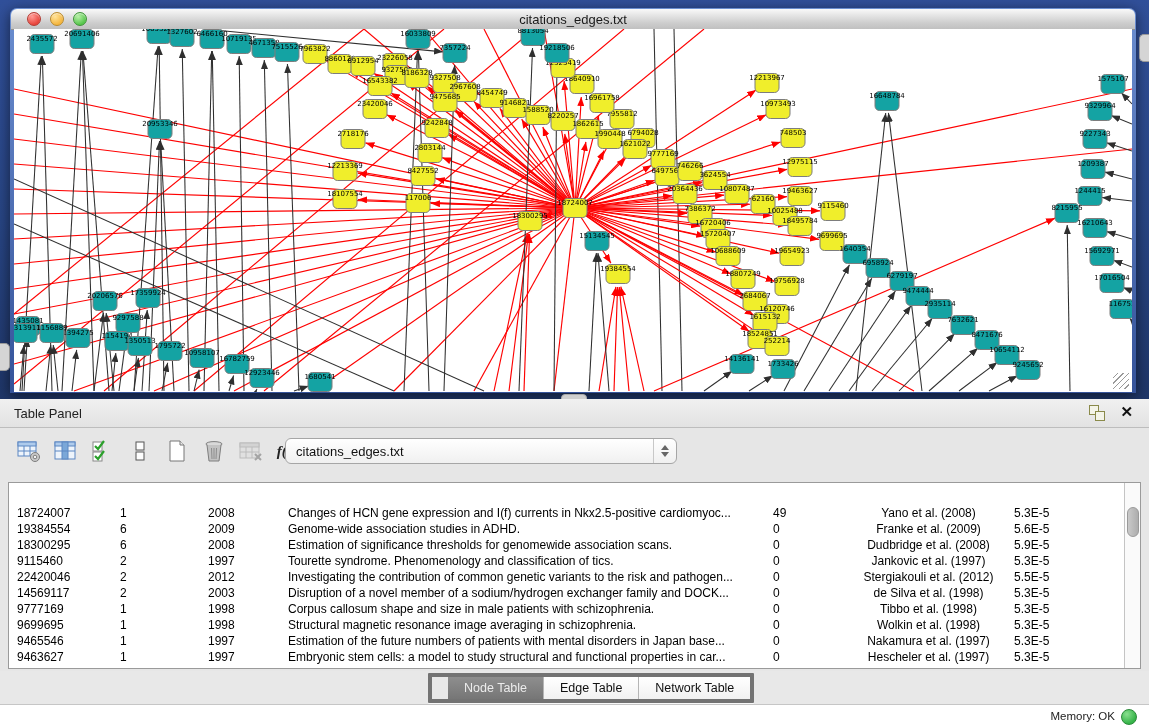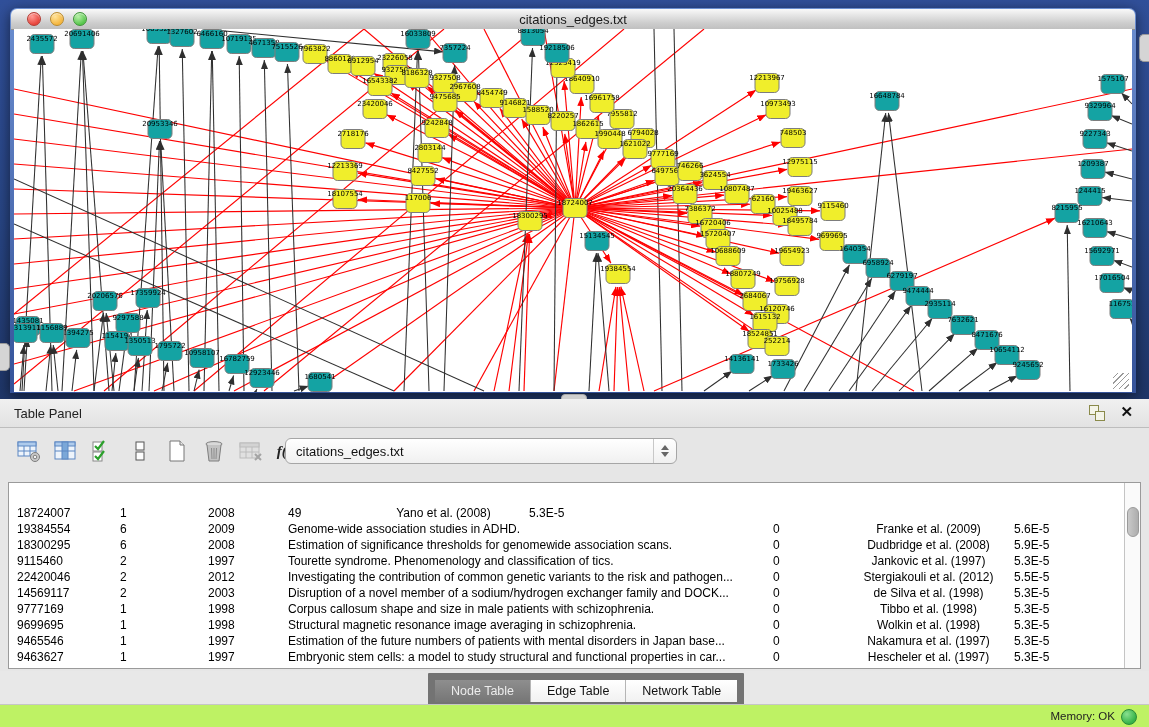--- a/index.html
+++ b/index.html
@@ -61,27 +61,27 @@
   .tbody{position:absolute;left:0;top:22px;width:1118px;}
   .tr{display:flex;height:16px;}
   .td{box-sizing:border-box;font-size:12px;line-height:16px;color:#000;padding:0 0 0 8px;
       white-space:nowrap;overflow:hidden;}
   .td.center{text-align:center;padding:0;}
   .vscroll{position:absolute;right:0;top:0;width:15px;height:100%;background:#fafafa;border-left:1px solid #c4c4c4;}
   .vthumb{position:absolute;left:2px;top:24px;width:10px;height:28px;background:linear-gradient(90deg,#c9c9c9,#adadad);
           border-radius:6px;border:1px solid #9a9a9a;}
   
   .tp-tabs{position:absolute;left:428px;top:274px;height:22px;display:flex;
-           border:7px solid #737373;border-radius:1px;overflow:hidden;box-shadow:0 1px 0 rgba(255,255,255,.7);}
+           border:4px solid #737373;border-radius:1px;overflow:hidden;box-shadow:0 1px 0 rgba(255,255,255,.7);padding-left:16px;}
   .seg{height:22px;line-height:22px;font-size:12.5px;padding:0 16px;background:linear-gradient(180deg,#ffffff,#f1f1f1);
        color:#111;border-right:1px solid #b5b5b5;}
   .seg:last-child{border-right:none;}
   .seg.active{background:linear-gradient(180deg,#8e8e8e,#767676);color:#ececec;}
   
-  .statusbar{position:absolute;left:0;top:305px;width:100%;height:23px;background:#bef264;border-top:1px solid #c6c6c6;}
+  .statusbar{position:absolute;left:0;top:305px;width:100%;height:23px;background:#ffffff;border-top:1px solid #c6c6c6;}
   .mem{position:absolute;right:34px;top:5px;font-size:11.5px;color:#222;}
   .memdot{position:absolute;right:12px;top:4px;width:14px;height:14px;border-radius:50%;
           background:radial-gradient(circle at 35% 30%,#8ae08f,#35b348 70%);border:1px solid #2a8a38;}
   
   .ic{display:block;}
 </style>
 </head>
 <body>
 
 <div id="stage">
@@ -587,20 +587,21 @@
           </span>
       </div>
     </div>
 
     <div class="tp-table">
       <div class="tbody" id="tbody">
           <div class="tr">
             <div class="td" style="width: 103px;">18724007</div>
             <div class="td" style="width: 88px;">1</div>
             <div class="td" style="width: 80px;">2008</div>
+            <div class="td" style="width: 485px;">Changes of HCN gene expression and I(f) currents in Nkx2.5-positive cardiomyoc...</div>
             <div class="td" style="width: 86px;">49</div>
             <div class="td center" style="width: 155px;">Yano et al. (2008)</div>
             <div class="td" style="width: 88px;">5.3E-5</div>
           </div>
           <div class="tr">
             <div class="td" style="width: 103px;">19384554</div>
             <div class="td" style="width: 88px;">6</div>
             <div class="td" style="width: 80px;">2009</div>
             <div class="td" style="width: 485px;">Genome-wide association studies in ADHD.</div>
             <div class="td" style="width: 86px;">0</div>

